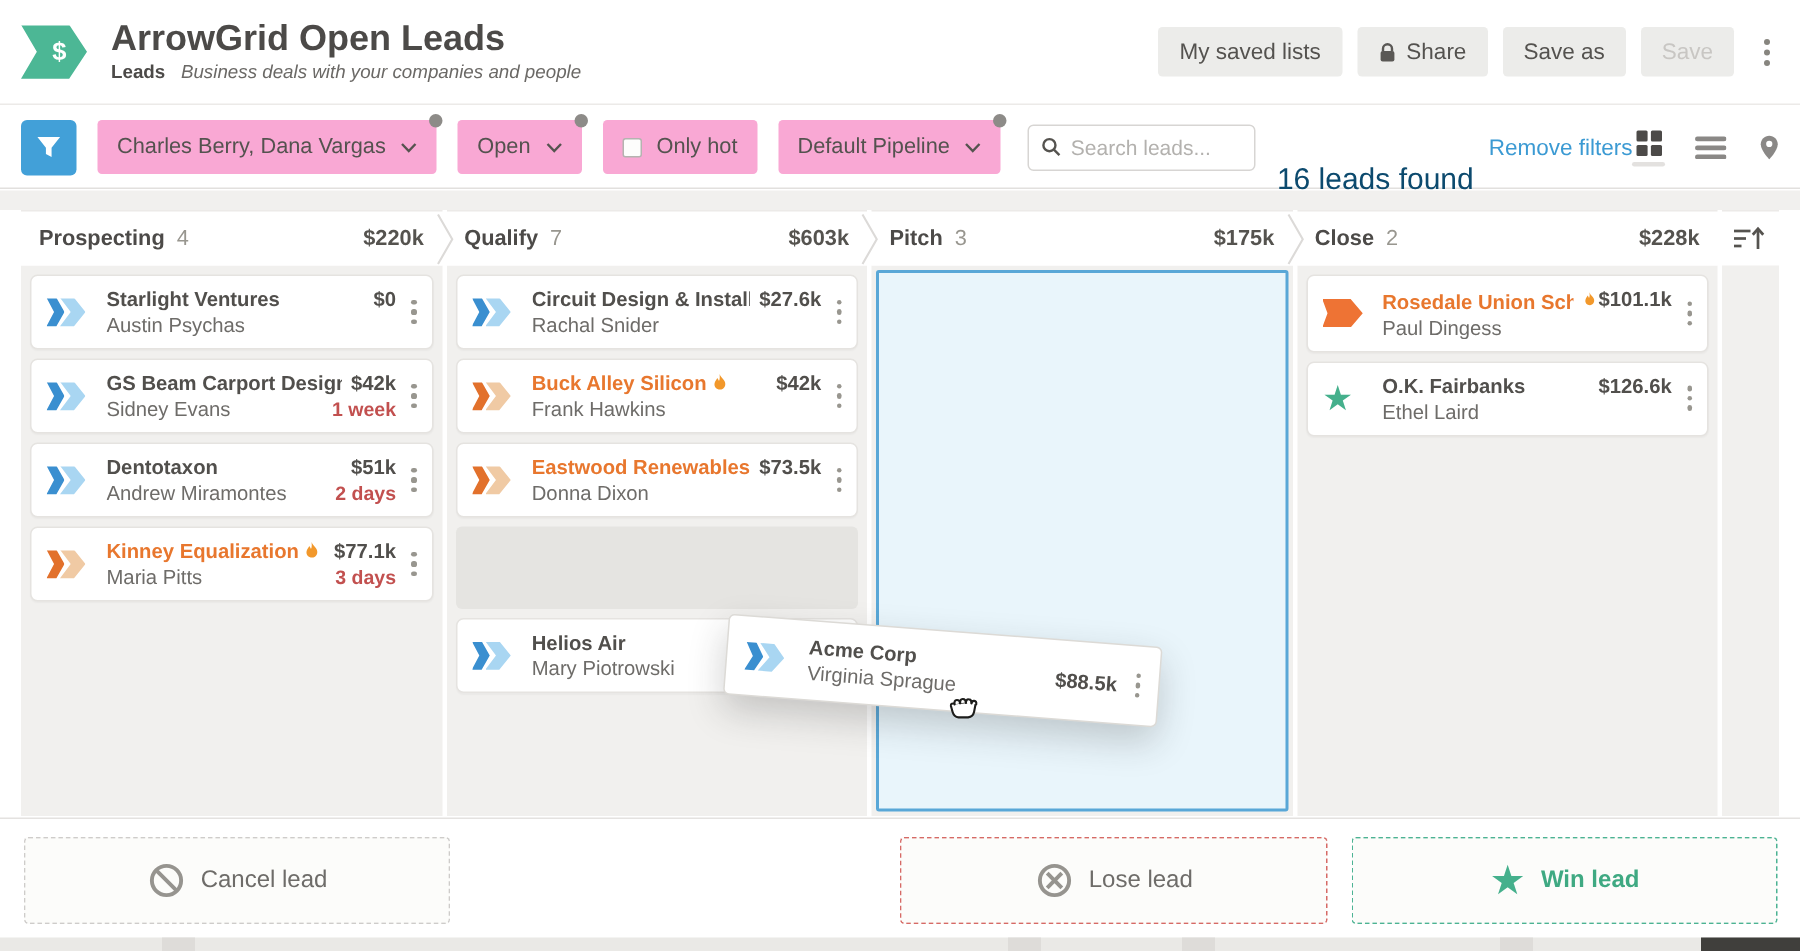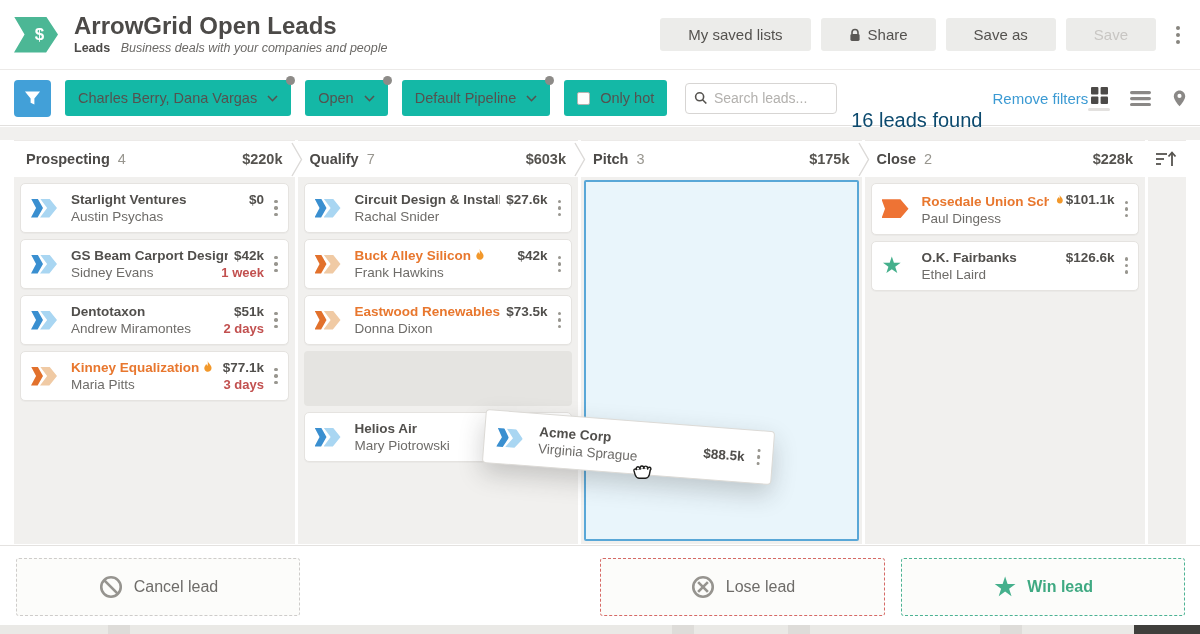--- a/index.html
+++ b/index.html
@@ -11,33 +11,33 @@
          padding:0 16px 0 14px; border-bottom:1px solid #eceae8; background:#fff; }
   .logo { width:44px; height:36px; background:#4cb795; color:#fff; font-weight:bold; font-size:17px;
           display:flex; align-items:center; justify-content:center; padding-left:7px;
           clip-path:polygon(0 0, 73% 0, 100% 50%, 73% 100%, 0 100%, 24% 50%); }
   .titles { margin-left:16px; }
   .title { font-size:24px; font-weight:bold; color:#4c4a48; line-height:24px; }
   .subtitle { margin-top:3px; font-size:12.5px; }
   .subtitle .lbl { font-weight:bold; color:#4c4a48; }
   .subtitle .desc { font-style:italic; color:#6b6966; margin-left:7px; }
   .hdr-spacer { flex:1; }
-  .hbtn { background:#ececea; border:none; border-radius:3px; padding:8px 28px; font-size:15px;
+  .hbtn { background:#ececea; border:none; border-radius:3px; padding:8px 14px; font-size:15px;
           color:#54524f; font-family:inherit; display:flex; align-items:center; gap:7px; cursor:pointer; }
   .hbtn + .hbtn { margin-left:10px; }
   .hbtn.disabled { color:#c8c6c3; }
   .kebab-v { display:flex; flex-direction:column; gap:3px; margin-left:16px; padding:4px; cursor:pointer; }
   .kebab-v i { width:4px; height:4px; border-radius:50%; background:#87857f; }
 
   
   .fbar { position:absolute; top:71px; left:0; right:0; height:55px; background:#fff;
           border-bottom:1px solid #e2e0de; display:flex; align-items:center; padding:0 16px 0 14px; }
   .filter-btn { width:37px; height:37px; border-radius:4px; background:#42a0d8; display:flex;
                 align-items:center; justify-content:center; cursor:pointer; flex:none; }
-  .fctl { position:relative; margin-left:14px; background:#14b8a6; border-radius:3px; height:36px;
+  .fctl { position:relative; margin-left:14px; background:#f9a8d4; border-radius:3px; height:36px;
           display:flex; align-items:center; gap:10px; padding:0 13px; font-size:14.5px; color:#54524f;
           cursor:pointer; flex:none; white-space:nowrap; }
   .fctl .dot { position:absolute; top:-4px; right:-4px; width:9px; height:9px; border-radius:50%; background:#8d8b88; }
   .chk { width:13px; height:13px; border:1px solid #b5b3b0; border-radius:2px; background:#fdfdfc; }
   .search { margin-left:18px; width:152px; height:31px; background:#fff; border:1px solid #d7d5d3;
             border-radius:4px; display:flex; align-items:center; gap:6px; padding:0 8px; flex:none; }
   .search input { border:none; outline:none; width:100%; font-size:14px; font-family:Liberation Sans, sans-serif; color:#54524f; }
   .search input::placeholder { color:#b3b1ae; }
   .results { margin-left:14px; font-size:20px; color:#0c4a6e; white-space:nowrap;margin-top:44px; }
   .rmfilters { margin-left:10px; font-size:15px; color:#3b9ad3; text-decoration:none; white-space:nowrap; cursor:pointer; }
@@ -165,29 +165,29 @@
       <span class="dot"></span>
     </div>
     <div class="fctl">
       <span>Open</span>
       <svg width="11" height="7" viewBox="0 0 11 7">
           <polyline points="1,1 5.5,5.7 10,1" fill="none" stroke="#55534f" stroke-width="1.6"></polyline>
         </svg>
       <span class="dot"></span>
     </div>
     <div class="fctl">
+      <span class="chk"></span>
+      <span>Only hot</span>
+    </div>
+    <div class="fctl">
       <span>Default Pipeline</span>
       <svg width="11" height="7" viewBox="0 0 11 7">
           <polyline points="1,1 5.5,5.7 10,1" fill="none" stroke="#55534f" stroke-width="1.6"></polyline>
         </svg>
       <span class="dot"></span>
-    </div>
-    <div class="fctl">
-      <span class="chk"></span>
-      <span>Only hot</span>
     </div>
     <div class="search">
       <svg width="16" height="16" viewBox="0 0 17 17">
           <circle cx="7" cy="7" r="5" fill="none" stroke="#55534f" stroke-width="2"></circle>
           <line x1="10.7" y1="10.7" x2="15.3" y2="15.3" stroke="#55534f" stroke-width="2"></line>
         </svg>
       <input type="text" placeholder="Search leads..." style="">
     </div>
     <span class="results">16 leads found</span>
     <a class="rmfilters">Remove filters</a>

